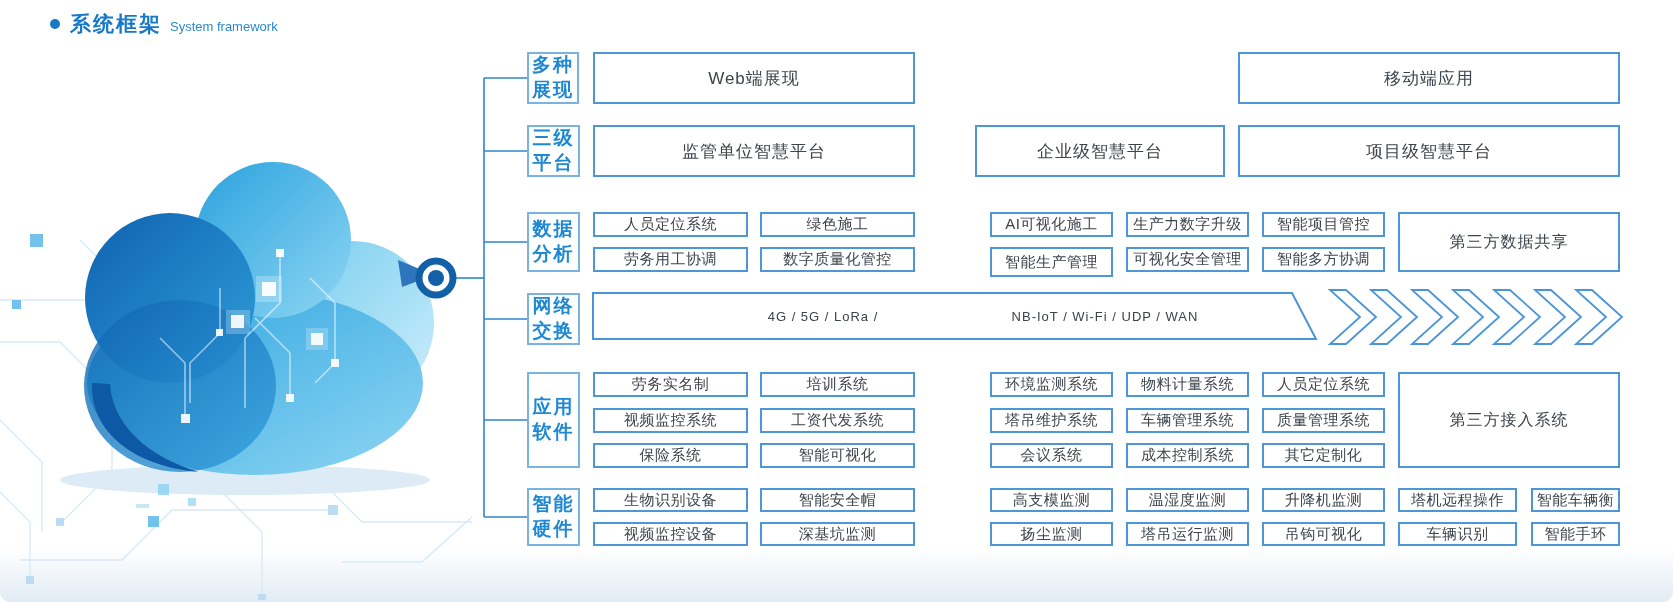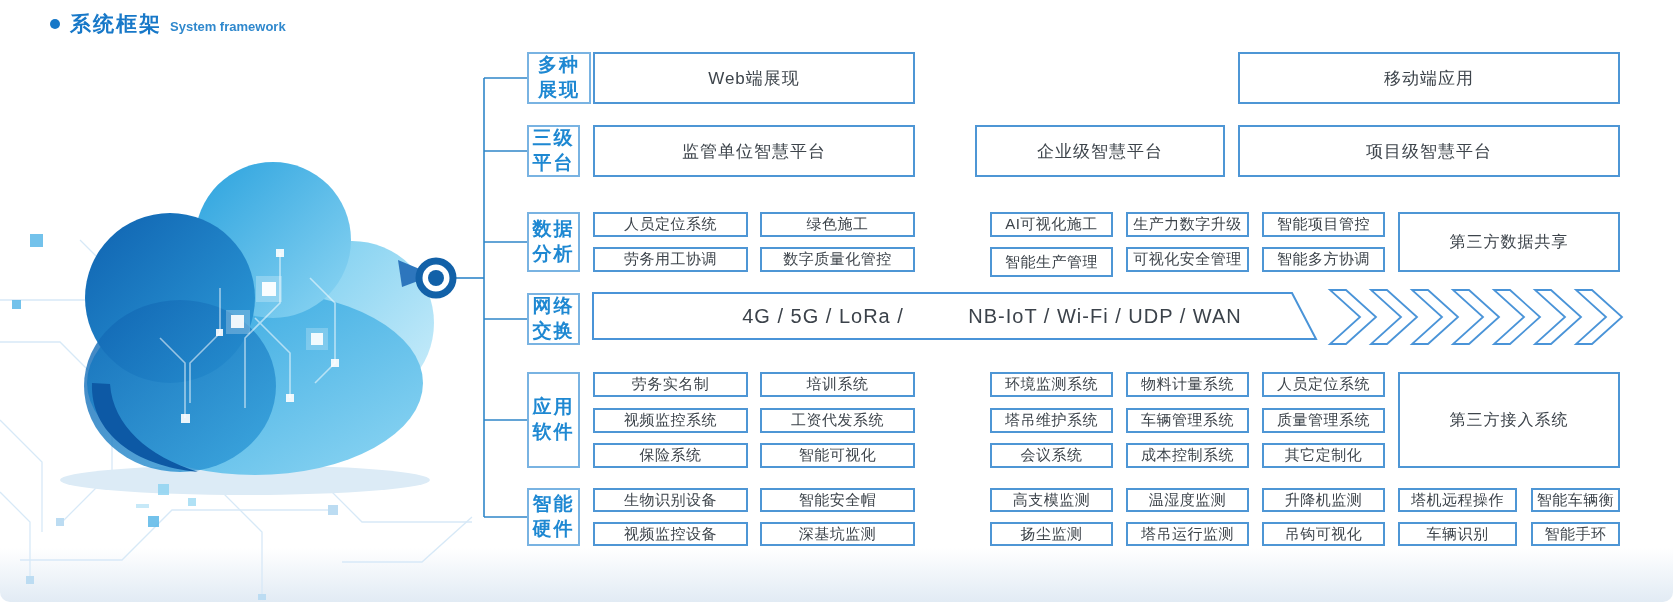--- a/index.html
+++ b/index.html
@@ -5,31 +5,31 @@
   html,body{margin:0;padding:0;background:#fff;}
   .canvas{
     position:relative;width:1673px;height:602px;background:#ffffff;
     overflow:hidden;font-family:"Liberation Sans",sans-serif;border-radius:10px;
   }
   .layer{position:absolute;left:0;top:0;}
   
   .title-row{position:absolute;left:50px;top:10px;display:flex;align-items:center;z-index:5;}
   .bullet{width:10px;height:10px;border-radius:50%;background:#1778c8;margin-right:10px;}
   .title-zh{font-size:21px;font-weight:bold;color:#1778c8;letter-spacing:2px;}
-  .title-en{font-size:13px;color:#2f88cd;margin-left:8px;padding-top:4px;font-weight:bold;}
+  .title-en{font-size:13px;color:#2f88cd;margin-left:8px;padding-top:4px;}
   
   .box{position:absolute;background:#fff;border:2px solid #4e96d5;box-sizing:border-box;
        display:flex;align-items:center;justify-content:center;color:#3d444b;z-index:4;}
   .big{font-size:17px;letter-spacing:1px;}
   .small{font-size:15px;letter-spacing:.5px;}
   .lbox{position:absolute;background:#fff;border:2px solid #79b3e2;box-sizing:border-box;
         color:#1e88d2;font-weight:bold;font-size:19px;letter-spacing:2px;line-height:1.3;
         display:flex;flex-direction:column;align-items:center;justify-content:center;z-index:4;}
   .nettext{position:absolute;display:flex;align-items:center;justify-content:center;
-           font-size:20px;color:#3b424a;letter-spacing:1px;z-index:4;pointer-events:none;}
+           font-size:13px;color:#3b424a;letter-spacing:1px;z-index:4;pointer-events:none;}
   .band{position:absolute;left:0;top:548px;width:1673px;height:54px;
         background:linear-gradient(to bottom, rgba(222,233,244,0), rgba(201,218,235,.55));z-index:0;}
 </style>
 </head>
 <body>
 
 <div class="canvas">
 
   <div class="band"></div>
 
@@ -137,21 +137,21 @@
       <polygon points="1330,290 1346,290 1376,317 1346,344 1330,344 1360,317"></polygon>
       <polygon points="1371,290 1387,290 1417,317 1387,344 1371,344 1401,317"></polygon>
       <polygon points="1412,290 1428,290 1458,317 1428,344 1412,344 1442,317"></polygon>
       <polygon points="1453,290 1469,290 1499,317 1469,344 1453,344 1483,317"></polygon>
       <polygon points="1494,290 1510,290 1540,317 1510,344 1494,344 1524,317"></polygon>
       <polygon points="1535,290 1551,290 1581,317 1551,344 1535,344 1565,317"></polygon>
       <polygon points="1576,290 1592,290 1622,317 1592,344 1576,344 1606,317"></polygon>
     </g>
   </svg>
 
-  <div class="lbox" style="left:527px;top:52px;width:64px;height:52px;">
+  <div class="lbox" style="left:527px;top:52px;width:52px;height:52px;">
     <span>多种</span>
     <span>展现</span>
   </div>
   <div class="lbox" style="left:527px;top:125px;width:53px;height:52px;">
     <span>三级</span>
     <span>平台</span>
   </div>
   <div class="lbox" style="left:527px;top:212px;width:53px;height:60px;">
     <span>数据</span>
     <span>分析</span>

